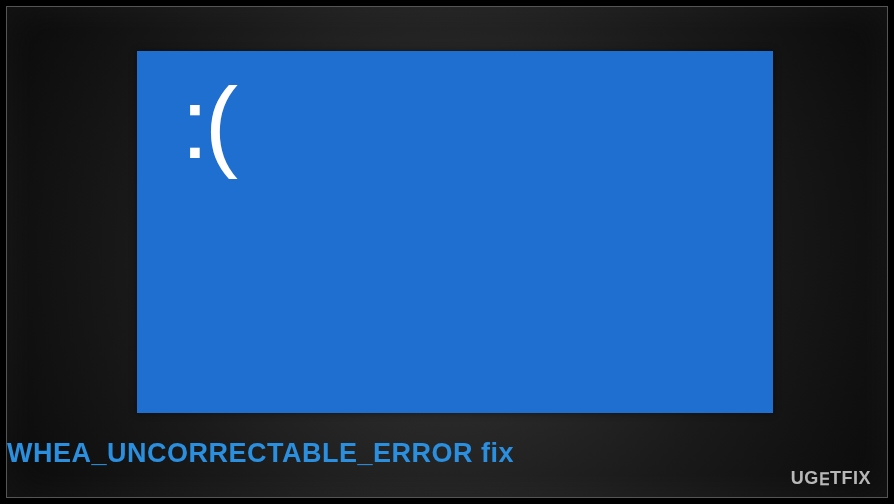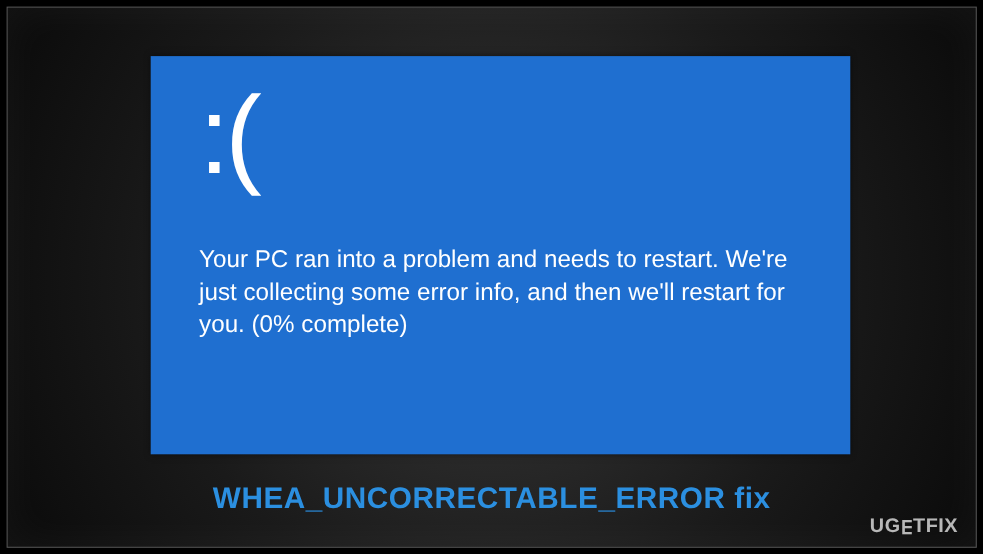--- a/index.html
+++ b/index.html
@@ -50,21 +50,21 @@
     .hint {
       font-size: 11.5px;
       font-weight: 300;
       opacity: 0.9;
     }
     .caption {
       position: absolute;
       bottom: 28px;
       left: 0;
       right: 0;
-      text-align: center;
+      text-align: left;
       color: #2b8fe0;
       font-size: 27px;
       font-weight: bold;
       font-family: Arial, sans-serif;
       letter-spacing: 0.5px;
     }
     .watermark {
       position: absolute;
       right: 16px;
       bottom: 8px;
@@ -76,21 +76,20 @@
     }
     .watermark .e { display:inline-block; transform: scaleX(-1) translateY(1px); font-size:17px; }
   </style>
 </head>
 <body>
 
 <div class="frame">
 
   <div class="bsod">
     <div class="sadface">:(</div>
-    <div class="message">Your PC ran into a problem and needs to restart. We're just collecting some error info, and then we'll restart for you. (0% complete)</div>
   </div>
 
   <div class="caption">WHEA_UNCORRECTABLE_ERROR fix</div>
 
   <div class="watermark">
     <span>UG</span><span class="e">∃</span><span>TFIX</span>
   </div>
 
 </div>
 

